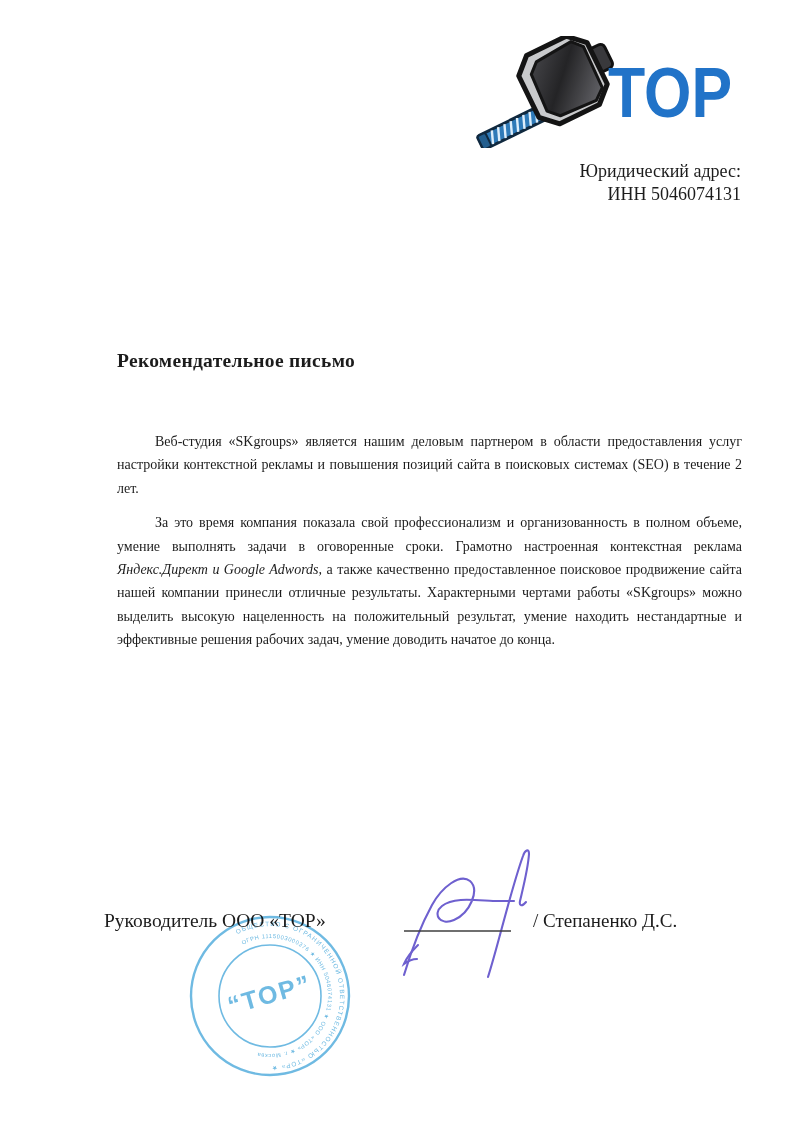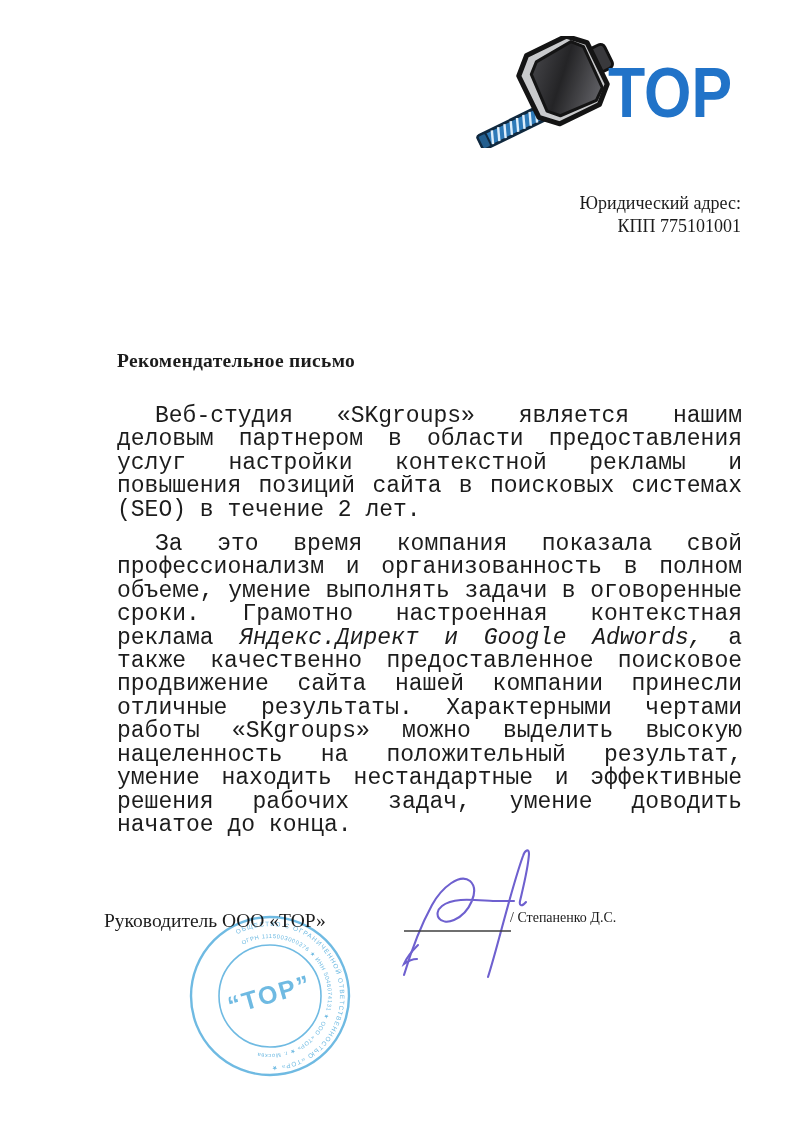--- a/index.html
+++ b/index.html
@@ -12,41 +12,41 @@
   .logo{position:absolute;top:36px;left:462px;display:flex;align-items:center;}
   .logo-hammer{width:152px;height:112px;flex:0 0 auto;}
   .logo-text{
     font-family:"Liberation Sans","DejaVu Sans",sans-serif;font-weight:bold;
     font-size:70px;line-height:1;color:#2173c8;letter-spacing:0px;
     transform:scaleX(.87);transform-origin:left center;margin-left:-6px;margin-top:2px;
   }
 
   
   .address{
-    position:absolute;top:192px;right:52px;text-align:right;
+    position:absolute;top:160px;right:52px;text-align:right;
     font-size:18px;line-height:22.6px;white-space:nowrap;
   }
 
   
   .doc-title{
     position:absolute;top:350px;left:117px;width:625px;text-align:left;
     font-weight:bold;font-size:19.5px;letter-spacing:.3px;
   }
 
   
   .body-text{
-    position:absolute;top:405px;left:117px;width:625px;
-    font-size:23px;line-height:23.4px;text-align:justify;font-family:Liberation Mono, monospace;
+    position:absolute;top:430px;left:117px;width:625px;
+    font-size:14px;line-height:23.4px;text-align:justify;
   }
   .body-text p{margin:0 0 11px 0;text-indent:38px;}
   .italic{font-style:italic;}
 
   
   .sign-label{position:absolute;left:104px;top:910px;font-size:19.5px;white-space:nowrap;}
-  .sign-name{position:absolute;left:510px;top:910px;font-size:14px;white-space:nowrap;}
+  .sign-name{position:absolute;left:533px;top:910px;font-size:19px;white-space:nowrap;}
   .signature-svg{position:absolute;left:398px;top:843px;width:195px;height:138px;}
 
   
   .stamp{
     position:absolute;left:185px;top:911px;width:170px;height:170px;
     mix-blend-mode:multiply;opacity:.82;
   }
 </style>
 </head>
 <body>
@@ -84,21 +84,21 @@
         <path d="M 78 6 L 122 6 L 138 21 L 138 67 L 122 82 L 78 82 L 62 67 L 62 21 Z" fill="#c9cacc" stroke="#141414" stroke-width="5" stroke-linejoin="round"></path>
 
         <path d="M 84 16 L 124 13 L 133 23 L 132 68 L 121 77 L 82 75 L 72 65 L 74 25 Z" fill="url(#headGrad)" stroke="#141414" stroke-width="3" stroke-linejoin="round"></path>
       </g>
     </svg>
     <div class="logo-text">TOP</div>
   </div>
 
   <div class="address">
     <div>Юридический адрес:</div>
-    <div>КПП 775101001</div>
+    <div>ИНН 5046074131</div>
   </div>
 
   <div class="doc-title">Рекомендательное письмо</div>
 
   <div class="body-text">
     <p>Веб-студия «SKgroups» является нашим деловым партнером в области предоставления услуг настройки контекстной рекламы и повышения позиций сайта в поисковых системах (SEO) в течение 2 лет.</p>
     <p><span>За это время компания показала свой профессионализм и организованность в полном объеме, умение выполнять задачи в оговоренные сроки. Грамотно настроенная контекстная реклама </span><span class="italic">Яндекс.Директ и Google Adwords,</span><span> а также качественно предоставленное поисковое продвижение сайта нашей компании принесли отличные результаты. Характерными чертами работы «SKgroups» можно выделить высокую нацеленность на положительный результат, умение находить нестандартные и эффективные решения рабочих задач, умение доводить начатое до конца.</span></p>
   </div>
 
   <div class="sign-label">Руководитель ООО «ТОР»</div>

